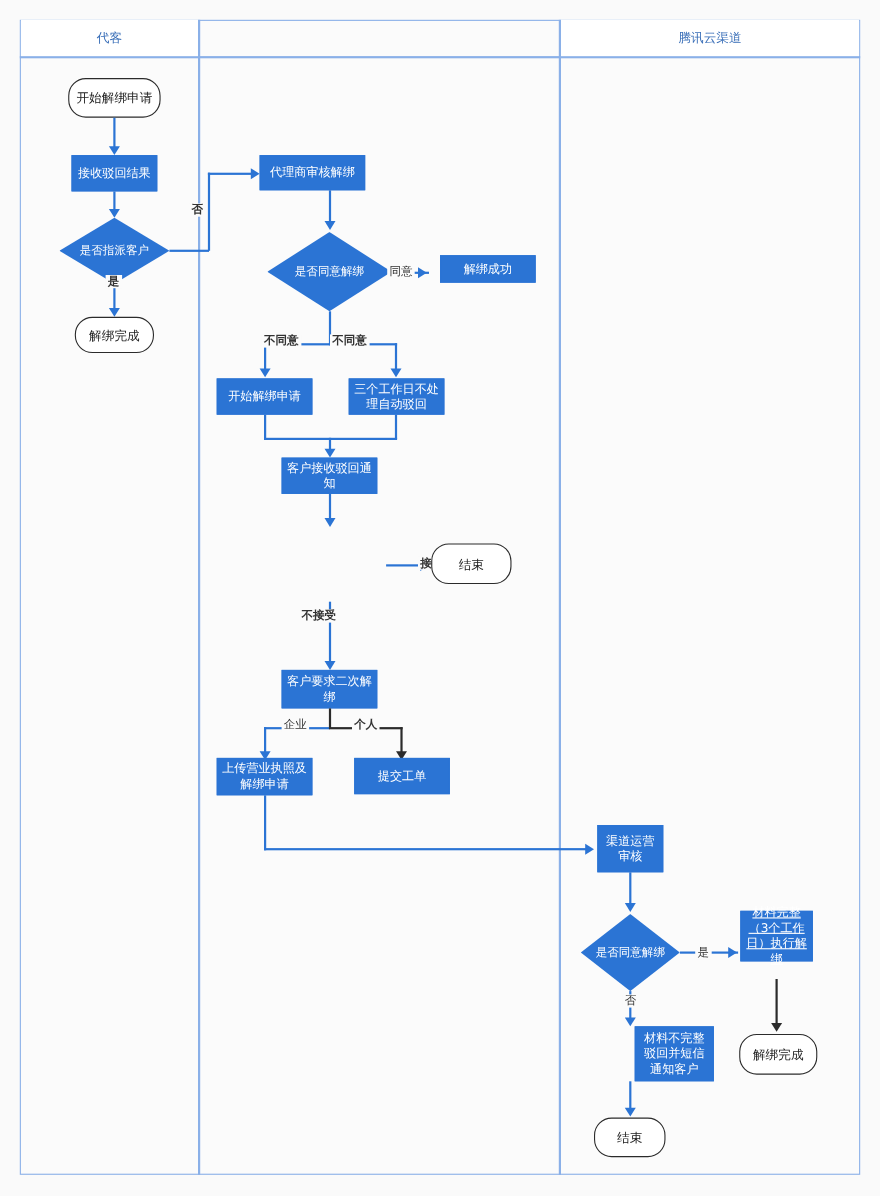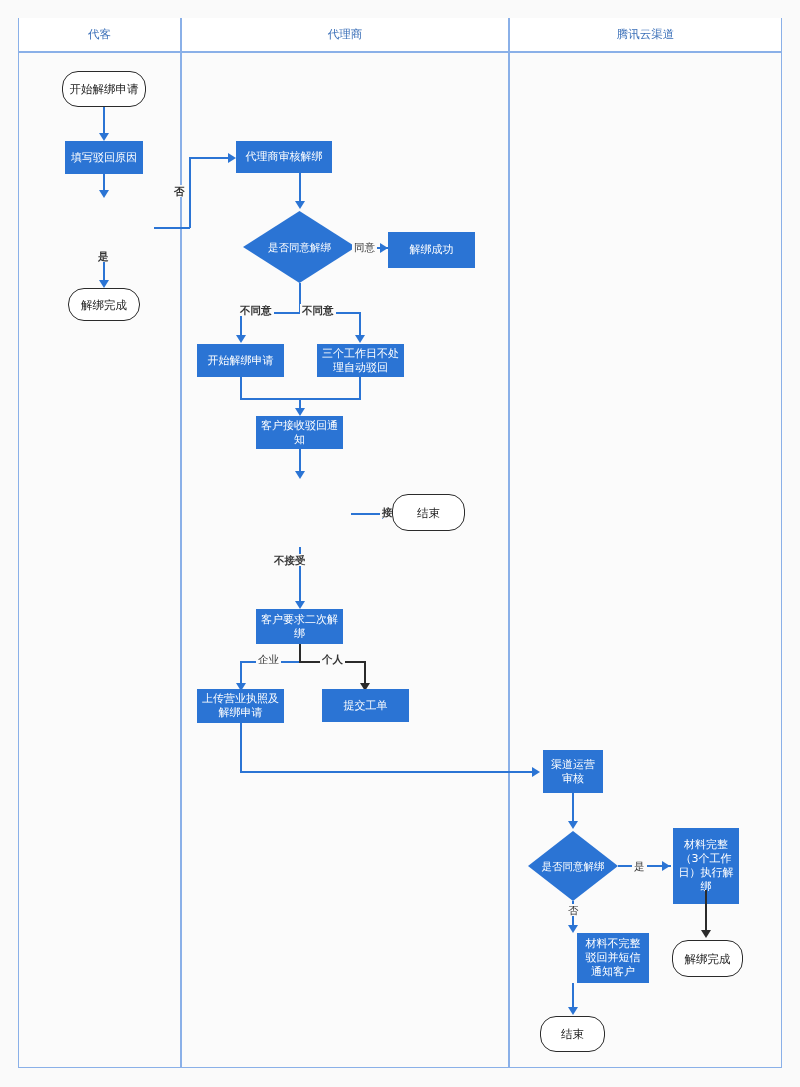--- a/index.html
+++ b/index.html
@@ -70,33 +70,36 @@
 <body>
 
 <div id="canvas">
 
   <div class="lane-frame"></div>
   <div class="lane-header-line"></div>
   <div class="lane-div d1"></div>
   <div class="lane-div d2"></div>
 
   <div class="lane-title t1">代客</div>
-  <div class="lane-title t2">代理商</div>
   <div class="lane-title t3">腾讯云渠道</div>
 
   <div class="node term" style="left:62px;top:71px;width:84px;height:36px;">开始解绑申请</div>
 
   <div class="ln v" style="left:103px;top:107px;height:28px;"></div>
   <div class="arw down" style="left:99px;top:133px;"></div>
 
-  <div class="node proc" style="left:65px;top:141px;width:78px;height:33px;">填写驳回原因</div>
+  <div class="node proc" style="left:65px;top:141px;width:78px;height:33px;">接收驳回结果</div>
 
   <div class="ln v" style="left:103px;top:174px;height:18px;"></div>
   <div class="arw down" style="left:99px;top:190px;"></div>
 
+  <div class="node diamond" style="left:54px;top:198px;width:100px;height:60px;">
+    <div class="dshape"></div>
+    <div class="dlabel">是否指派客户</div>
+  </div>
 
   <div class="ln v" style="left:103px;top:258px;height:26px;"></div>
   <div class="arw down" style="left:99px;top:280px;"></div>
   <div class="elabel bold" style="left:96px;top:250px;">是</div>
 
   <div class="node term" style="left:68px;top:288px;width:72px;height:33px;">解绑完成</div>
 
   <div class="ln h" style="left:154px;top:227px;width:36px;"></div>
   <div class="ln v" style="left:189px;top:157px;height:71px;"></div>
   <div class="ln h" style="left:189px;top:157px;width:41px;"></div>
@@ -109,21 +112,21 @@
   <div class="arw down" style="left:295px;top:201px;"></div>
 
   <div class="node diamond" style="left:243px;top:211px;width:113px;height:72px;">
     <div class="dshape"></div>
     <div class="dlabel">是否同意解绑</div>
   </div>
 
   <div class="ln h" style="left:356px;top:247px;width:34px;"></div>
   <div class="arw right" style="left:380px;top:243px;"></div>
   <div class="elabel" style="left:352px;top:241px;">同意</div>
-  <div class="node proc" style="left:388px;top:232px;width:87px;height:36px;">解绑成功</div>
+  <div class="node proc" style="left:400px;top:232px;width:87px;height:25px;">解绑成功</div>
 
   <div class="ln v" style="left:299px;top:283px;height:30px;"></div>
   <div class="ln h" style="left:240px;top:312px;width:60px;"></div>
   <div class="ln v" style="left:240px;top:312px;height:25px;"></div>
   <div class="arw down" style="left:236px;top:335px;"></div>
   <div class="elabel bold" style="left:238px;top:304px;">不同意</div>
 
   <div class="ln h" style="left:299px;top:312px;width:62px;"></div>
   <div class="ln v" style="left:359px;top:312px;height:25px;"></div>
   <div class="arw down" style="left:355px;top:335px;"></div>
@@ -179,21 +182,21 @@
   <div class="arw down" style="left:568px;top:821px;"></div>
 
   <div class="node diamond" style="left:528px;top:831px;width:90px;height:70px;">
     <div class="dshape"></div>
     <div class="dlabel">是否同意解绑</div>
   </div>
 
   <div class="ln h" style="left:618px;top:865px;width:53px;"></div>
   <div class="arw right" style="left:662px;top:861px;"></div>
   <div class="elabel" style="left:632px;top:860px;">是</div>
-  <div class="node proc" style="left:673px;top:828px;width:66px;height:76px;">材料完整（3个工作日）执行解绑</div>
+  <div class="node proc" style="left:673px;top:828px;width:66px;height:46px;text-decoration:underline;">材料完整（3个工作日）执行解绑</div>
 
   <div class="ln v dark" style="left:705px;top:890px;height:42px;"></div>
   <div class="arw down dark" style="left:701px;top:930px;"></div>
   <div class="node term" style="left:672px;top:940px;width:71px;height:37px;">解绑完成</div>
 
   <div class="ln v" style="left:572px;top:901px;height:26px;"></div>
   <div class="arw down" style="left:568px;top:925px;"></div>
   <div class="elabel" style="left:566px;top:904px;">否</div>
 
   <div class="node proc" style="left:537px;top:933px;width:72px;height:50px;margin-left:40px;">材料不完整驳回并短信通知客户</div>

